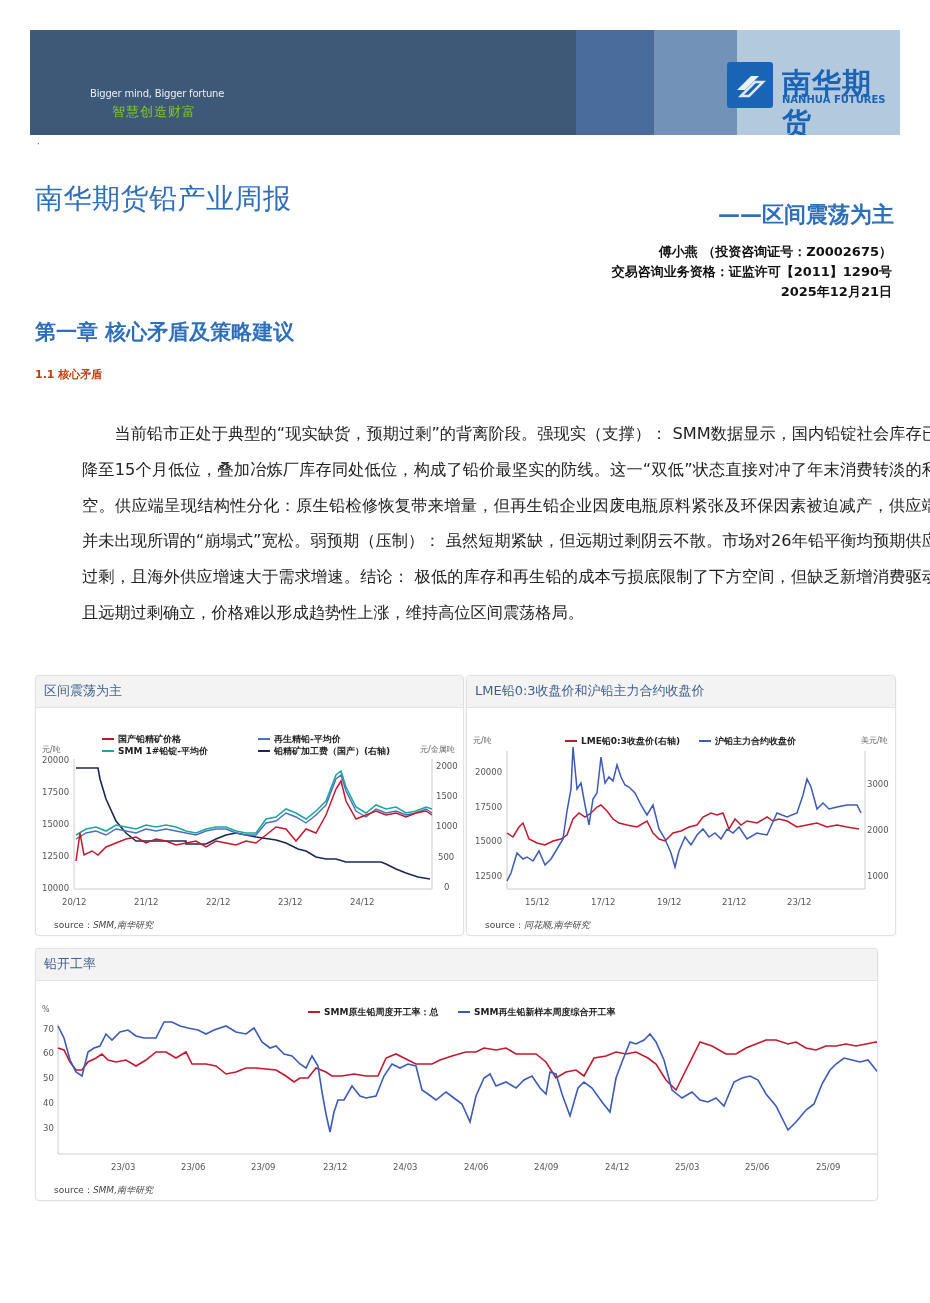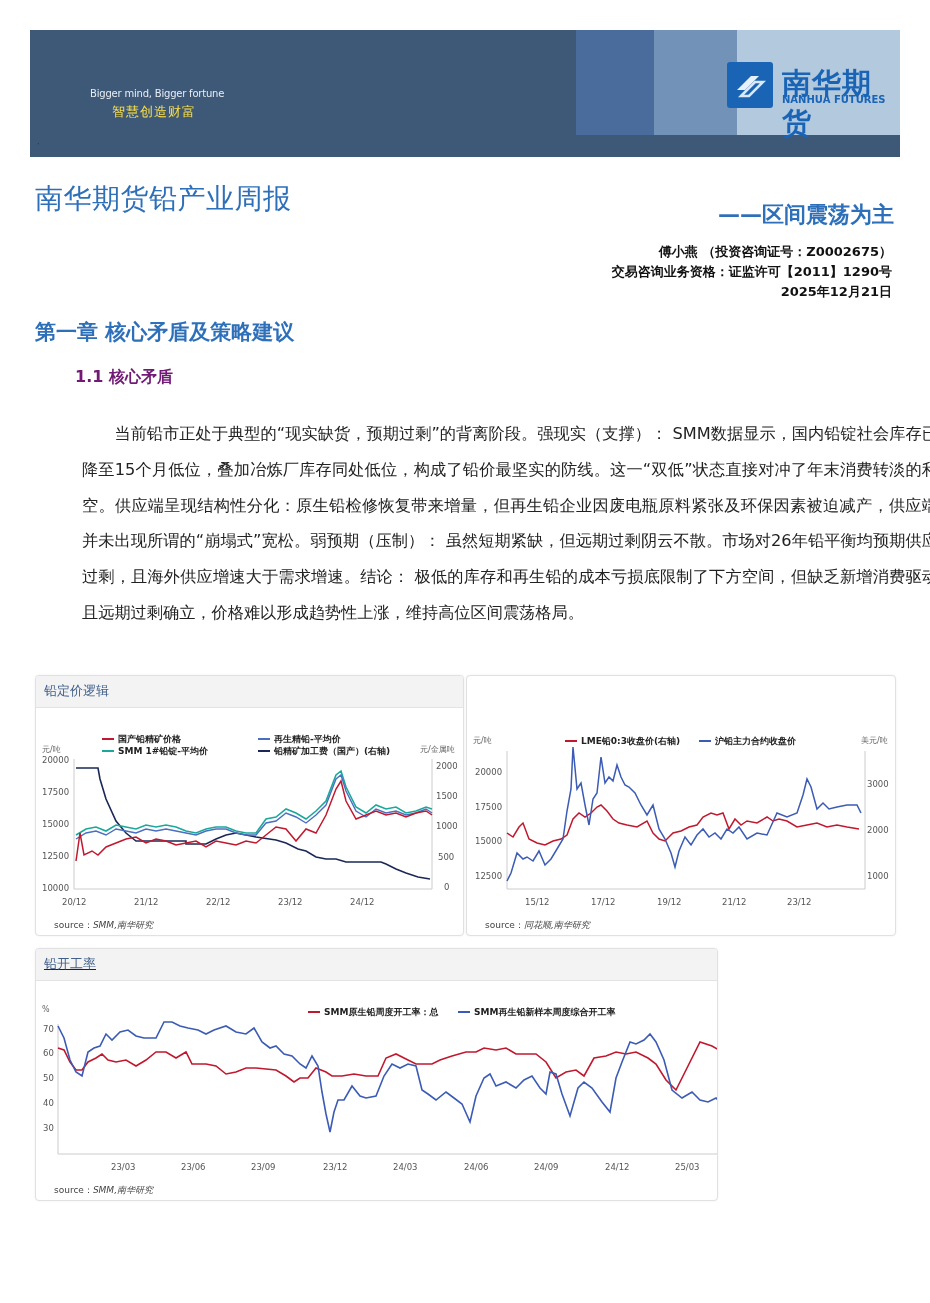--- a/index.html
+++ b/index.html
@@ -1,32 +1,32 @@
 <!DOCTYPE html>
 <html><head>
 <meta charset="utf-8">
 <style>
   * { box-sizing: border-box; margin: 0; padding: 0; }
   body { width: 930px; height: 1303px; background: #ffffff; font-family: "DejaVu Sans", "Liberation Sans", sans-serif; position: relative; overflow: hidden; color: #222; }
-  .banner { position: absolute; left: 30px; top: 30px; width: 870px; height: 127px; background: #3e5878; overflow: hidden; }
+  .banner { position: absolute; left: 30px; top: 30px; width: 870px; height: 105px; background: #3e5878; overflow: hidden; }
   .band1 { position: absolute; left: 546px; top: 0; width: 78px; height: 105px; background: #4a6c9c; }
   .band2 { position: absolute; left: 624px; top: 0; width: 83px; height: 105px; background: #7292b8; }
   .band3 { position: absolute; left: 707px; top: 0; width: 163px; height: 105px; background: #b3c9de; }
   .slogan-en { position: absolute; left: 60px; top: 58px; color: #e8eef5; font-size: 10px; letter-spacing: -0.2px; }
-  .slogan-cn { position: absolute; left: 82px; top: 73px; color: #fde047; font-size: 13px; letter-spacing: 1px; }
+  .slogan-cn { position: absolute; left: 82px; top: 73px; color: #84cc16; font-size: 13px; letter-spacing: 1px; }
   .logo-mark { position: absolute; left: 697px; top: 32px; width: 46px; height: 46px; background: #1a64b6; border-radius: 3px; }
   .logo-mark svg { width: 46px; height: 46px; }
   .logo-cn { position: absolute; left: 752px; top: 34px; color: #1a64b6; font-size: 29px; font-weight: bold; letter-spacing: 1px; }
   .logo-en { position: absolute; left: 752px; top: 64px; color: #1a64b6; font-size: 10px; font-weight: bold; }
   .dot { position: absolute; left: 37px; top: 140px; font-size: 8px; color: #333; }
   .title { position: absolute; left: 35px; top: 180px; font-size: 28px; font-weight: normal; color: #2e6fba; letter-spacing: 0.5px; }
   .subtitle { position: absolute; right: 36px; top: 200px; font-size: 22px; font-weight: bold; color: #2e6fba; }
   .author { position: absolute; right: 38px; top: 242px; font-size: 13px; font-weight: bold; text-align: right; line-height: 20px; color: #111; }
   .chapter { position: absolute; left: 35px; top: 318px; font-size: 21px; font-weight: bold; color: #2e6fba; }
-  .section { position: absolute; left: 35px; top: 367px; font-size: 16px; font-weight: bold; color: #701a75; margin-left: 40px; }
+  .section { position: absolute; left: 35px; top: 367px; font-size: 11px; font-weight: bold; color: #c2410c; }
   .para { position: absolute; left: 35px; top: 416px; width: 856px; font-size: 16.2px; line-height: 35.8px; text-indent: 2em; color: #222; text-align: justify; margin-left: 47px; }
   .panel { position: absolute; background: #fff; border: 1px solid #e1e1e1; border-radius: 4px; box-shadow: 0 0 2px rgba(0,0,0,0.08); overflow: hidden; }
   .panel-head { height: 32px; background: #f3f3f3; border-bottom: 1px solid #e3e3e3; padding-left: 8px; line-height: 30px; font-size: 13px; color: #41608a; }
   .panel svg.chart { position: absolute; left: 0; top: 33px; }
   .src { position: absolute; font-size: 9px; color: #444; }
   .src i { font-style: italic; margin-top: 44px; }
   .axis-t { font-size: 8.5px; fill: #555; font-family: "DejaVu Sans", sans-serif; }
   .leg-t { font-size: 9px; fill: #222; font-weight: bold; font-family: "DejaVu Sans", sans-serif; }
   .unit-t { font-size: 8px; fill: #666; font-family: "DejaVu Sans", sans-serif; }
 </style>
@@ -56,21 +56,21 @@
   <div>傅小燕  （投资咨询证号：Z0002675）</div>
   <div>交易咨询业务资格：证监许可【2011】1290号</div>
   <div>2025年12月21日</div>
 </div>
 
 <div class="chapter">第一章   核心矛盾及策略建议</div>
 <div class="section">1.1 核心矛盾</div>
 <div class="para">当前铅市正处于典型的“现实缺货，预期过剩”的背离阶段。强现实（支撑）： SMM数据显示，国内铅锭社会库存已降至15个月低位，叠加冶炼厂库存同处低位，构成了铅价最坚实的防线。这一“双低”状态直接对冲了年末消费转淡的利空。供应端呈现结构性分化：原生铅检修恢复带来增量，但再生铅企业因废电瓶原料紧张及环保因素被迫减产，供应端并未出现所谓的“崩塌式”宽松。弱预期（压制）： 虽然短期紧缺，但远期过剩阴云不散。市场对26年铅平衡均预期供应过剩，且海外供应增速大于需求增速。结论： 极低的库存和再生铅的成本亏损底限制了下方空间，但缺乏新增消费驱动且远期过剩确立，价格难以形成趋势性上涨，维持高位区间震荡格局。</div>
 
 <div class="panel" style="left:35px; top:675px; width:429px; height:261px;">
-  <div class="panel-head">铅定价逻辑</div>
+  <div class="panel-head">区间震荡为主</div>
   <svg class="chart" width="429" height="200">
 
     <line x1="66" y1="30" x2="78" y2="30" stroke="#c0192f" stroke-width="2"></line>
     <text x="82" y="33" class="leg-t">国产铅精矿价格</text>
     <line x1="66" y1="42" x2="78" y2="42" stroke="#1ba89a" stroke-width="2"></line>
     <text x="82" y="45" class="leg-t">SMM 1#铅锭-平均价</text>
     <line x1="222" y1="30" x2="234" y2="30" stroke="#4a6fc0" stroke-width="2"></line>
     <text x="238" y="33" class="leg-t">再生精铅-平均价</text>
     <line x1="222" y1="42" x2="234" y2="42" stroke="#1b2857" stroke-width="2"></line>
     <text x="238" y="45" class="leg-t">铅精矿加工费（国产）(右轴)</text>
@@ -101,20 +101,21 @@
     <polyline fill="none" stroke="#1ba89a" stroke-width="1.6" points="40,126 50,120 60,118 70,122 80,116 90,118 100,120 110,116 120,118 130,116 140,118 150,122 160,124 170,120 180,118 190,118 200,122 210,124 220,124 230,110 240,108 250,100 260,104 270,110 280,102 290,92 300,66 305,62 310,78 320,98 330,104 340,96 350,100 360,98 370,104 380,102 390,98 396,100"></polyline>
 
     <polyline fill="none" stroke="#4a6fc0" stroke-width="1.4" points="40,130 50,124 60,122 70,126 80,120 90,122 100,124 110,120 120,122 130,120 140,122 150,124 160,126 170,122 180,120 190,120 200,124 210,126 220,126 230,114 240,112 250,104 260,108 270,114 280,106 290,96 300,70 305,66 310,82 320,102 330,108 340,100 350,104 360,102 370,106 380,104 390,100 396,104"></polyline>
 
     <polyline fill="none" stroke="#c0192f" stroke-width="1.5" points="40,152 44,124 48,146 56,142 62,146 70,138 80,134 90,130 100,128 110,134 120,130 130,132 140,136 150,134 160,132 170,138 180,132 190,134 200,136 210,132 220,134 230,126 240,118 250,120 260,132 270,120 280,124 290,106 300,80 305,72 310,92 320,110 330,106 340,102 350,106 360,104 370,108 380,104 390,102 396,106"></polyline>
   </svg>
   <div class="src" style="left:18px; top:243px;"><span>source：</span><i>SMM,南华研究</i></div>
 </div>
 
 <div class="panel" style="left:466px; top:675px; width:430px; height:261px;">
+  <div class="panel-head">LME铅0:3收盘价和沪铅主力合约收盘价</div>
   <svg class="chart" width="430" height="200">
     <line x1="98" y1="32" x2="110" y2="32" stroke="#c0192f" stroke-width="2"></line>
     <text x="114" y="35" class="leg-t">LME铅0:3收盘价(右轴)</text>
     <line x1="232" y1="32" x2="244" y2="32" stroke="#3b5bb5" stroke-width="2"></line>
     <text x="248" y="35" class="leg-t">沪铅主力合约收盘价</text>
     <text x="6" y="34" class="unit-t">元/吨</text>
     <text x="394" y="34" class="unit-t">美元/吨</text>
     <line x1="40" y1="42" x2="40" y2="180" stroke="#ccc"></line>
     <line x1="40" y1="180" x2="398" y2="180" stroke="#ccc"></line>
     <line x1="398" y1="42" x2="398" y2="180" stroke="#ccc"></line>
@@ -131,21 +132,21 @@
     <text x="255" y="196" class="axis-t">21/12</text>
     <text x="320" y="196" class="axis-t">23/12</text>
 
     <polyline fill="none" stroke="#c0192f" stroke-width="1.5" points="40,124 46,128 52,118 56,114 62,130 70,134 78,136 86,132 94,130 100,126 106,110 112,104 118,108 124,104 130,98 134,96 140,102 146,110 152,114 160,116 170,118 180,112 186,124 192,130 198,132 206,124 214,122 222,118 230,116 236,108 244,104 250,106 256,104 262,120 268,110 274,116 280,112 290,114 300,108 306,112 312,110 320,112 330,118 340,116 350,114 360,118 370,116 380,118 392,120"></polyline>
 
     <polyline fill="none" stroke="#3b5bb5" stroke-width="1.5" points="40,172 44,164 50,144 56,150 60,148 66,152 72,142 78,156 84,150 90,140 96,130 100,102 104,80 106,38 110,80 114,74 118,96 122,116 126,90 130,84 134,48 138,74 142,68 146,72 150,56 154,68 158,76 162,78 168,84 174,96 180,106 186,96 192,120 198,130 204,144 208,158 212,142 218,128 224,136 230,126 236,120 242,128 248,124 254,130 260,120 266,124 272,118 280,130 290,124 300,126 310,104 320,108 330,104 336,86 340,70 344,78 350,100 356,94 362,100 370,98 380,96 390,96 394,104"></polyline>
   </svg>
   <div class="src" style="left:18px; top:243px;"><span>source：</span><i>同花顺,南华研究</i></div>
 </div>
 
-<div class="panel" style="left:35px; top:948px; width:683px; height:253px;text-decoration:underline;">
+<div class="panel" style="left:35px; top:948px; width:843px; height:253px;">
   <div class="panel-head">铅开工率</div>
   <svg class="chart" width="861" height="200">
     <line x1="272" y1="30" x2="284" y2="30" stroke="#c0192f" stroke-width="2"></line>
     <text x="288" y="33" class="leg-t">SMM原生铅周度开工率：总</text>
     <line x1="422" y1="30" x2="434" y2="30" stroke="#3b5bb5" stroke-width="2"></line>
     <text x="438" y="33" class="leg-t">SMM再生铅新样本周度综合开工率</text>
     <text x="6" y="30" class="unit-t">%</text>
     <line x1="22" y1="42" x2="22" y2="172" stroke="#ccc"></line>
     <line x1="22" y1="172" x2="852" y2="172" stroke="#ccc"></line>
     <text x="7" y="50" class="axis-t">70</text>

